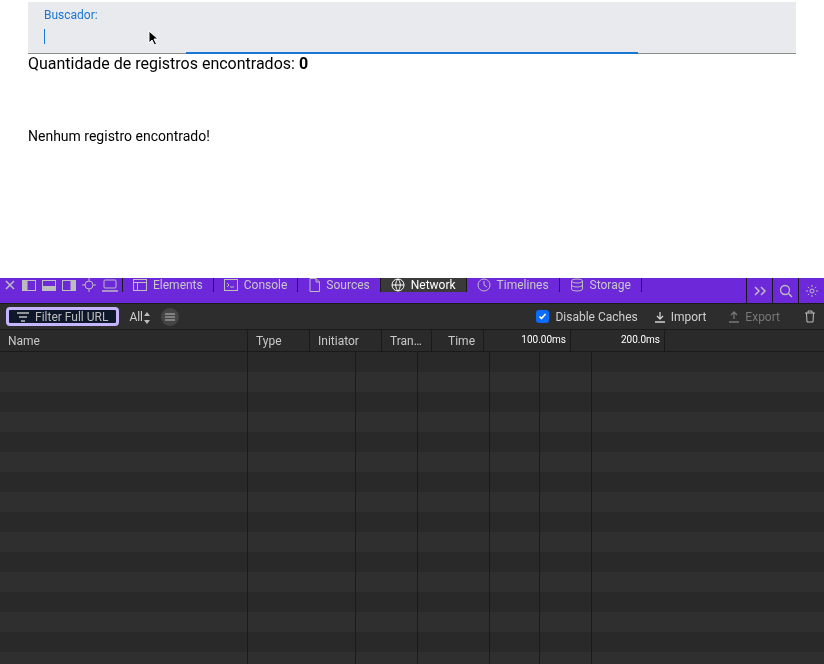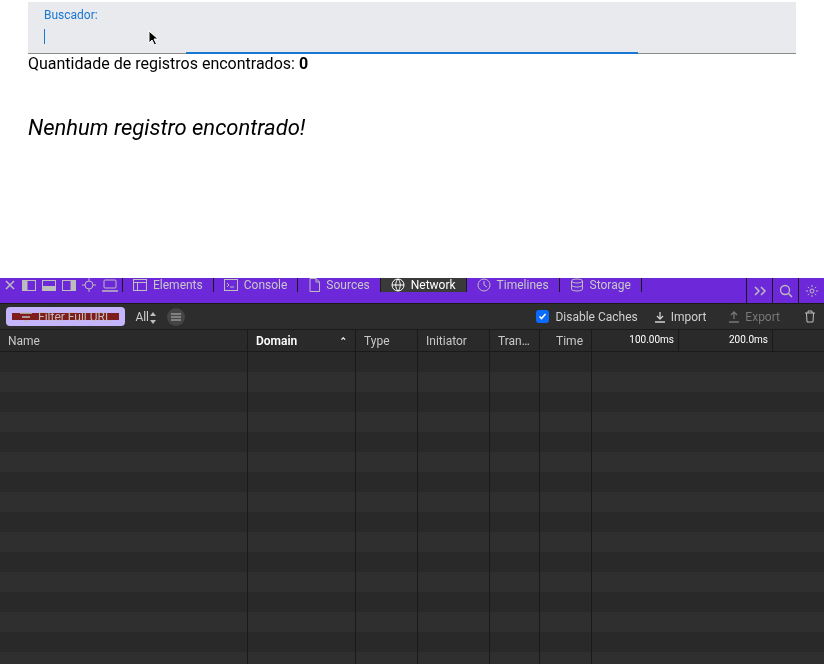--- a/index.html
+++ b/index.html
@@ -33,21 +33,21 @@
     vertical-align: middle;
   }
   .cursor-arrow {
     position: absolute;
     top: 28px;
     left: 120px;
     pointer-events: none;
   }
   .count-line { font-size: 16px; }
   .count-line b { font-weight: 700; }
-  .empty-line { margin-top: 42px; font-size: 22px; font-style: italic; }
+  .empty-line { margin-top: 55px; font-size: 14px; }
   
   
   .devtools {
     position: absolute;
     left: 0;
     right: 0;
     top: 278px;
     bottom: 0;
     background: #2a2a2a;
     color: #d0d0d0;
@@ -101,26 +101,26 @@
     background: #2d2d2d;
     height: 26px;
     border-bottom: 1px solid #1a1a1a;
     padding: 0 6px;
     gap: 10px;
   }
   .filter-input {
     display: flex;
     align-items: center;
     gap: 6px;
-    border: 6px solid #c4b5fd;
+    border: 3px solid #c4b5fd;
     border-radius: 4px;
     padding: 1px 8px;
     height: 19px;
     color: #bdbdbd;
-    background: #7f1d1d;
+    background: #0f172a;
   }
   .filter-all {
     display: flex;
     align-items: flex-end;
     color: #d0d0d0;
   }
   .graph-icon {
     width: 18px;
     height: 18px;
     border-radius: 9px;
@@ -356,24 +356,20 @@
       <svg width="12" height="13" viewBox="0 0 12 13">
           <path d="M1 3 H11 M4 3 V1 H8 V3 M2.5 3 L3 12 H9 L9.5 3" fill="none" stroke="#bdbdbd"></path>
         </svg>
     </div>
   </div>
 
   <div class="dt-headers">
     <div class="dt-col col-name">
         <span>Name</span>
       </div>
-    <div class="dt-col col-domain sorted">
-        <span>Domain</span>
-        <span class="sort-caret">⌃</span>
-      </div>
     <div class="dt-col col-type">
         <span>Type</span>
       </div>
     <div class="dt-col col-initiator">
         <span>Initiator</span>
       </div>
     <div class="dt-col col-trans">
         <span>Tran…</span>
       </div>
     <div class="dt-col col-time">

